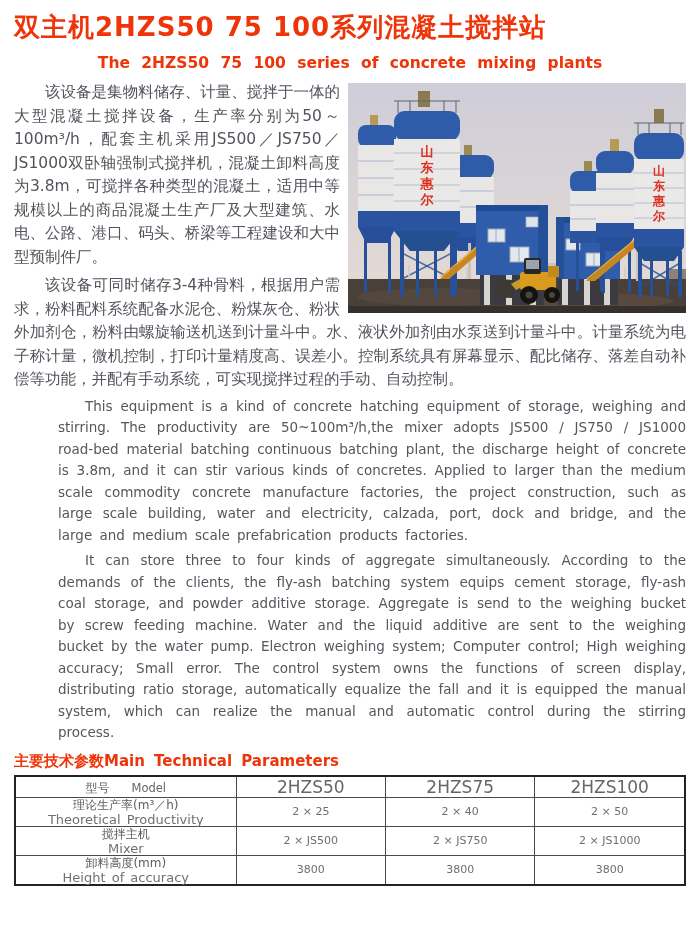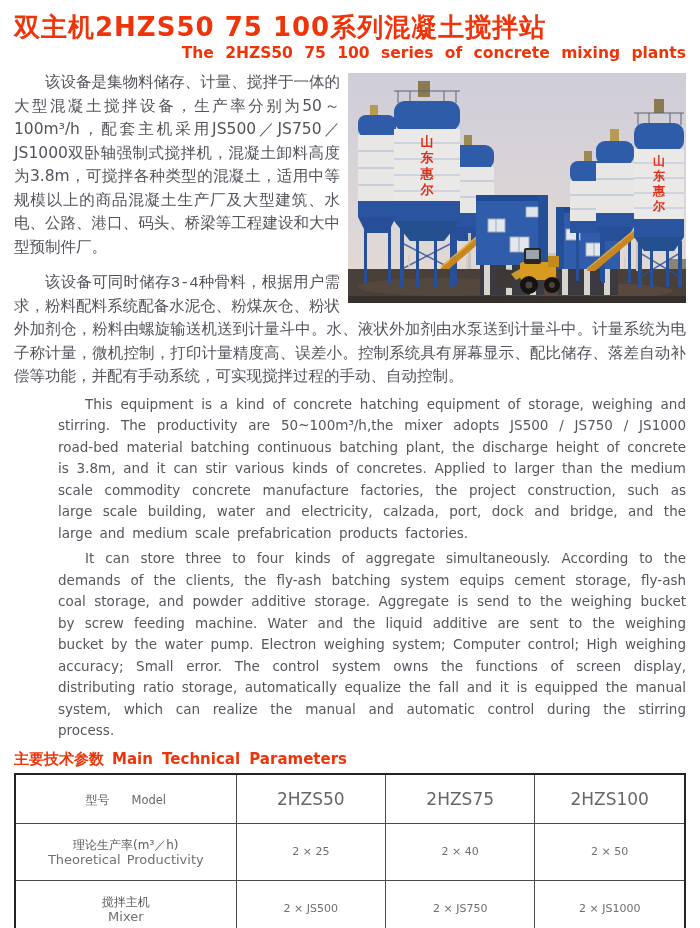--- a/index.html
+++ b/index.html
@@ -9,55 +9,55 @@
     -webkit-font-smoothing:antialiased;
   }
   .page{padding:12px 14px 0 14px;}
 
   
   .title-cn{
     text-align:left;font-size:26px;font-weight:bold;color:#ee3408;
     letter-spacing:1px;line-height:30px;
   }
   .title-en{
-    text-align:right;font-size:15.5px;font-weight:bold;color:#ee3408;
-    word-spacing:6px;line-height:20px;margin-top:1px;
+    text-align:center;font-size:15.5px;font-weight:bold;color:#ee3408;
+    word-spacing:6px;line-height:20px;margin-top:11px;
   }
 
   
   .intro{margin-top:8px;}
   .photo-wrap{
     float:right;width:338px;height:230px;margin:2px 0 6px 8px;
     background:#d5d2da;overflow:hidden;
   }
   .photo-wrap svg{display:block;width:338px;height:230px;}
   .cn-para{
     font-size:15.5px;line-height:23.5px;color:#53535c;
     text-align:justify;text-indent:2em;margin:0;
   }
-  .cn-para + .cn-para{margin-top:13px;font-family:Liberation Mono, monospace;}
+  .cn-para + .cn-para{margin-top:5px;}
 
   .en-section{clear:none;margin-left:44px;}
   .en-para{
     font-size:13.5px;line-height:21.5px;color:#56565e;
     text-align:justify;text-indent:2em;word-spacing:3px;margin:4px 0 0 0;
   }
 
   
   .sec-heading{margin:8px 0 4px 0;font-size:15px;font-weight:bold;color:#ee3408;}
-  .sec-heading .en{margin-left:8px;word-spacing:4px;text-align:right;}
+  .sec-heading .en{word-spacing:4px;text-align:right;}
 
   
   table.specs{
     width:100%;border-collapse:collapse;table-layout:fixed;
     border:2px solid #232323;
   }
   table.specs td,table.specs th{
     border:1px solid #4a4a4a;text-align:center;vertical-align:middle;
-    padding:14px 2px;font-weight:normal;
+    padding:0 2px;font-weight:normal;
   }
   .lbl-cn{font-size:12px;color:#5d5d5d;line-height:15px;}
   .lbl-en{font-size:13px;color:#707070;line-height:13px;word-spacing:2px;}
   .val{font-size:11px;color:#6e6e6e;}
   .hdr-cell .lbl-cn{display:inline;}
   .hdr-cell .gap{display:inline-block;width:22px;}
   .hdr-cell .lbl-en{display:inline;font-size:11.5px;color:#666;}
   .model-val{font-size:17px;color:#666;}
 </style>
 </head>

